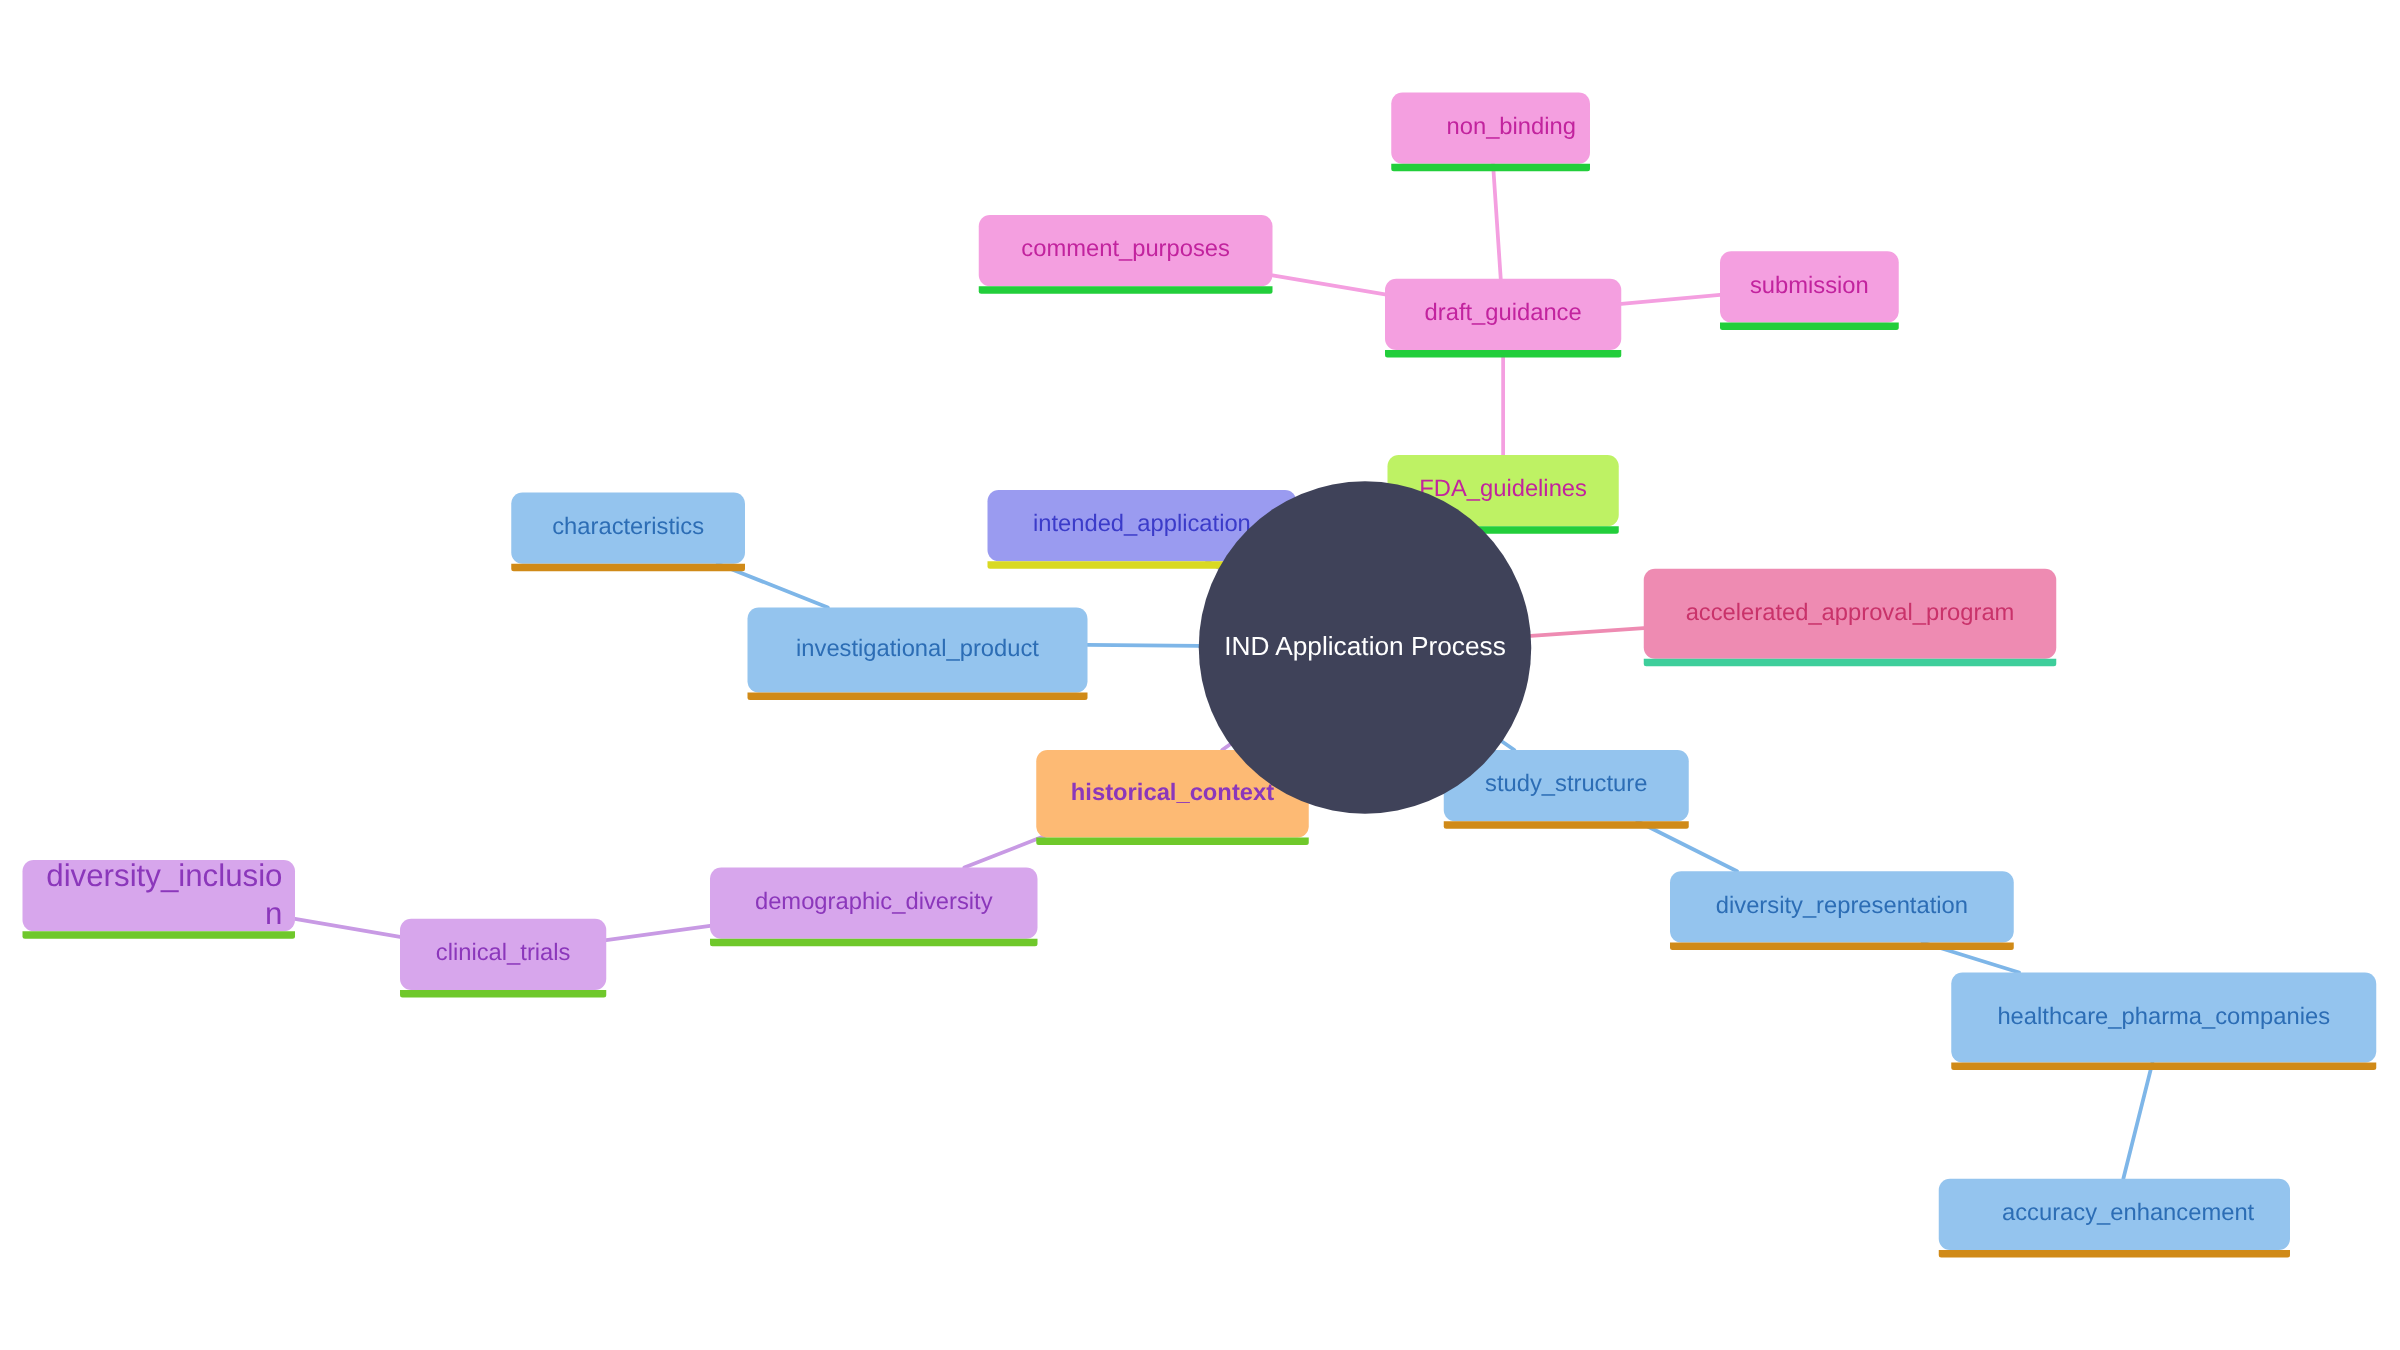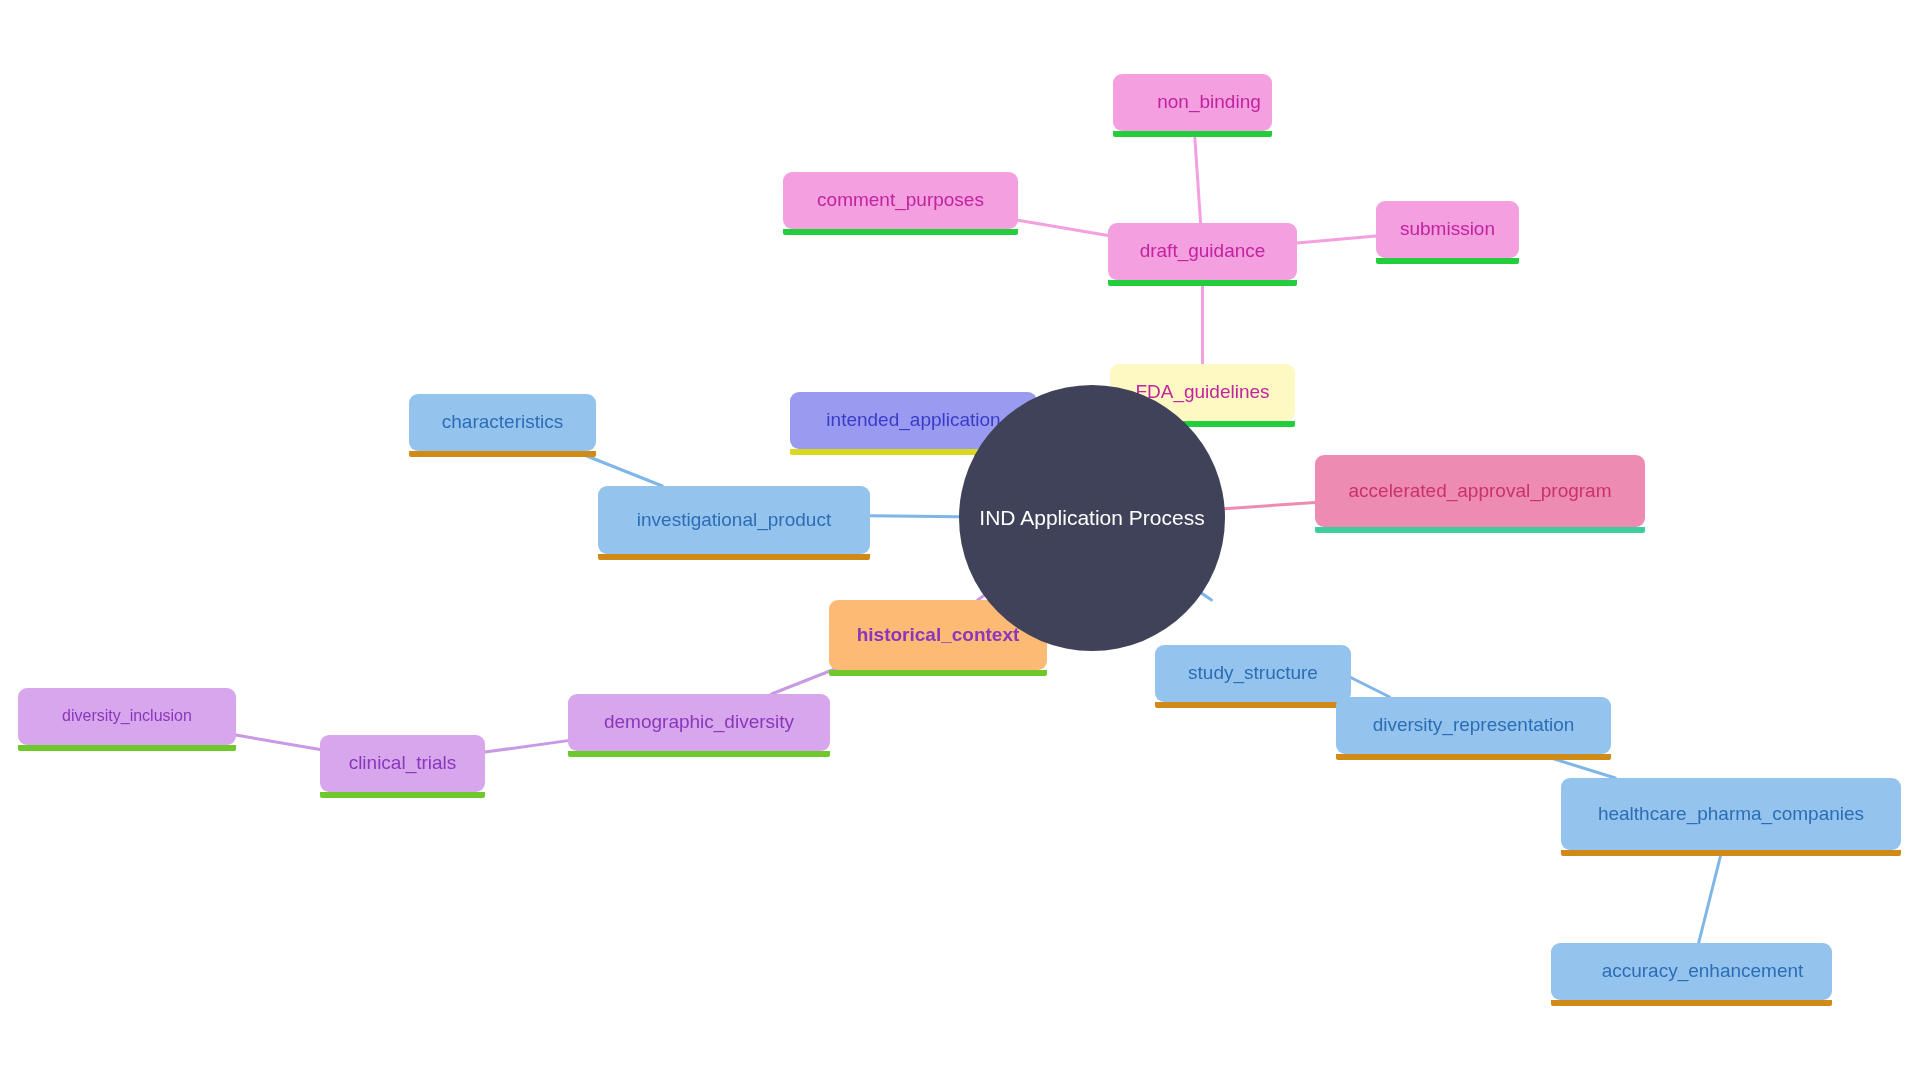--- a/index.html
+++ b/index.html
@@ -93,21 +93,21 @@
         <span class="lbl">comment_purposes</span>
       </div>
       <div class="node" style="left: 1108px; top: 223px; width: 189px; height: 57px; background: rgb(244, 159, 224); color: rgb(194, 35, 158); font-size: 19px;">
         <span class="underline" style="background: rgb(34, 206, 59);"></span>
         <span class="lbl">draft_guidance</span>
       </div>
       <div class="node" style="left: 1376px; top: 201px; width: 143px; height: 57px; background: rgb(244, 159, 224); color: rgb(194, 35, 158); font-size: 19px;">
         <span class="underline" style="background: rgb(34, 206, 59);"></span>
         <span class="lbl">submission</span>
       </div>
-      <div class="node" style="left: 1110px; top: 364px; width: 185px; height: 57px; background: #fef9c3; color: rgb(194, 35, 158); font-size: 19px;">
+      <div class="node" style="left: 1110px; top: 364px; width: 185px; height: 57px; background: #bef264; color: rgb(194, 35, 158); font-size: 19px;">
         <span class="underline" style="background: rgb(34, 206, 59);"></span>
         <span class="lbl">FDA_guidelines</span>
       </div>
       <div class="node" style="left: 409px; top: 394px; width: 187px; height: 57px; background: rgb(148, 196, 238); color: rgb(44, 109, 181); font-size: 19px;">
         <span class="underline" style="background: rgb(208, 138, 24);"></span>
         <span class="lbl">characteristics</span>
       </div>
       <div class="node" style="left: 790px; top: 392px; width: 247px; height: 57px; background: rgb(154, 155, 240); color: rgb(59, 59, 201); font-size: 19px;">
         <span class="underline" style="background: rgb(217, 217, 34);"></span>
         <span class="lbl">intended_application</span>
@@ -117,33 +117,33 @@
         <span class="lbl">investigational_product</span>
       </div>
       <div class="node" style="left: 1315px; top: 455px; width: 330px; height: 72px; background: rgb(238, 139, 178); color: rgb(201, 50, 106); font-size: 19px;">
         <span class="underline" style="background: rgb(62, 206, 155);"></span>
         <span class="lbl">accelerated_approval_program</span>
       </div>
       <div class="node" style="left: 829px; top: 600px; width: 218px; height: 70px; background: #fdba74; color: rgb(139, 55, 187); font-size: 19px; font-weight: bold;">
         <span class="underline" style="background: rgb(111, 200, 43);"></span>
         <span class="lbl">historical_context</span>
       </div>
-      <div class="node" style="left: 1155px; top: 600px; width: 196px; height: 57px; background: rgb(148, 196, 238); color: rgb(44, 109, 181); font-size: 19px; margin-top: 45px;">
+      <div class="node" style="left: 1155px; top: 600px; width: 196px; height: 57px; background: rgb(148, 196, 238); color: rgb(44, 109, 181); font-size: 19px;">
         <span class="underline" style="background: rgb(208, 138, 24);"></span>
         <span class="lbl">study_structure</span>
       </div>
       <div class="node" style="left: 568px; top: 694px; width: 262px; height: 57px; background: rgb(215, 166, 236); color: rgb(139, 55, 187); font-size: 19px;">
         <span class="underline" style="background: rgb(111, 200, 43);"></span>
         <span class="lbl">demographic_diversity</span>
       </div>
       <div class="node" style="left: 1309px; top: 697px; width: 275px; height: 57px; background: rgb(148, 196, 238); color: rgb(44, 109, 181); font-size: 19px; margin-left: 27px;">
         <span class="underline" style="background: rgb(208, 138, 24);"></span>
         <span class="lbl">diversity_representation</span>
       </div>
-      <div class="node" style="left: 18px; top: 688px; width: 218px; height: 57px; background: rgb(215, 166, 236); color: rgb(139, 55, 187); font-size: 16px;">
+      <div class="node" style="left: 18px; top: 688px; width: 218px; height: 57px; background: rgb(215, 166, 236); color: rgb(139, 55, 187); font-size: 25px; text-align: right;">
         <span class="underline" style="background: rgb(111, 200, 43);"></span>
         <span class="lbl">diversity_inclusion</span>
       </div>
       <div class="node" style="left: 320px; top: 735px; width: 165px; height: 57px; background: rgb(215, 166, 236); color: rgb(139, 55, 187); font-size: 19px;">
         <span class="underline" style="background: rgb(111, 200, 43);"></span>
         <span class="lbl">clinical_trials</span>
       </div>
       <div class="node" style="left: 1561px; top: 778px; width: 340px; height: 72px; background: rgb(148, 196, 238); color: rgb(44, 109, 181); font-size: 19px;">
         <span class="underline" style="background: rgb(208, 138, 24);"></span>
         <span class="lbl">healthcare_pharma_companies</span>

